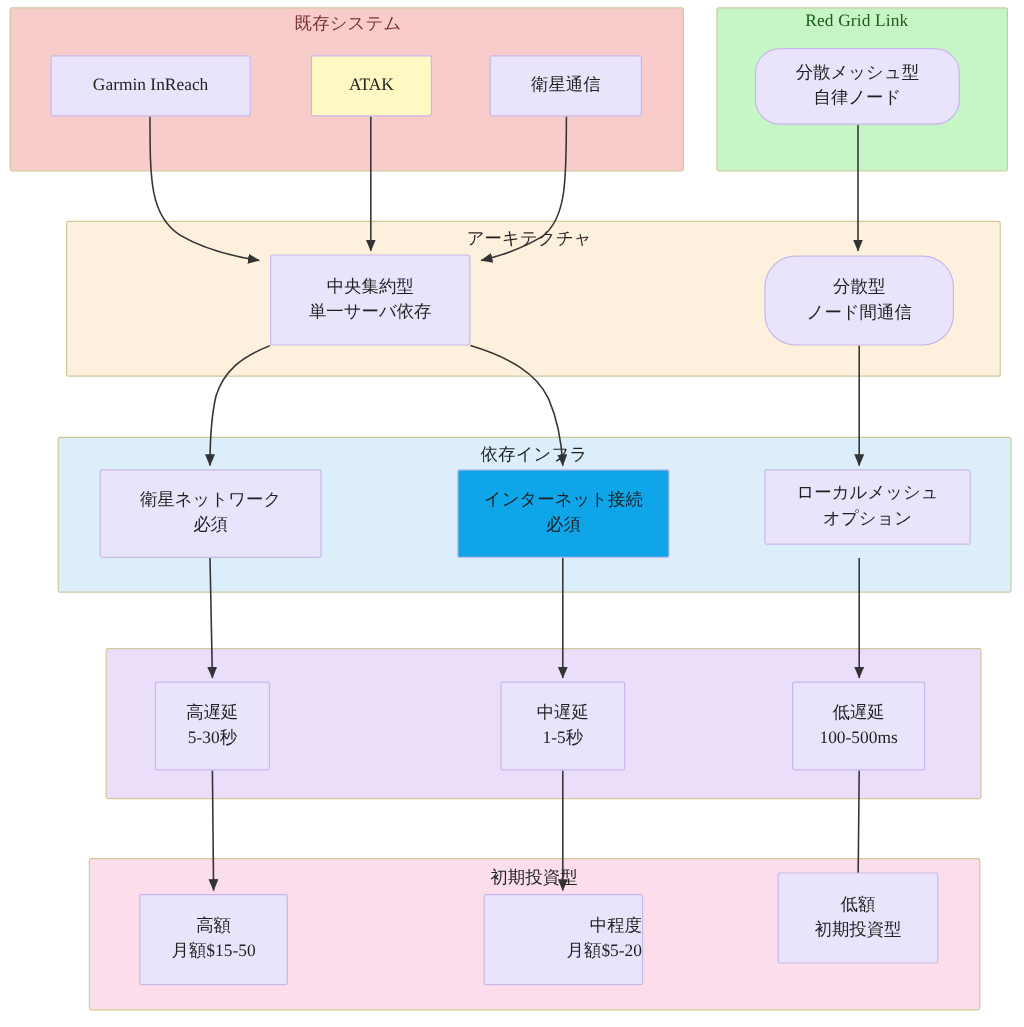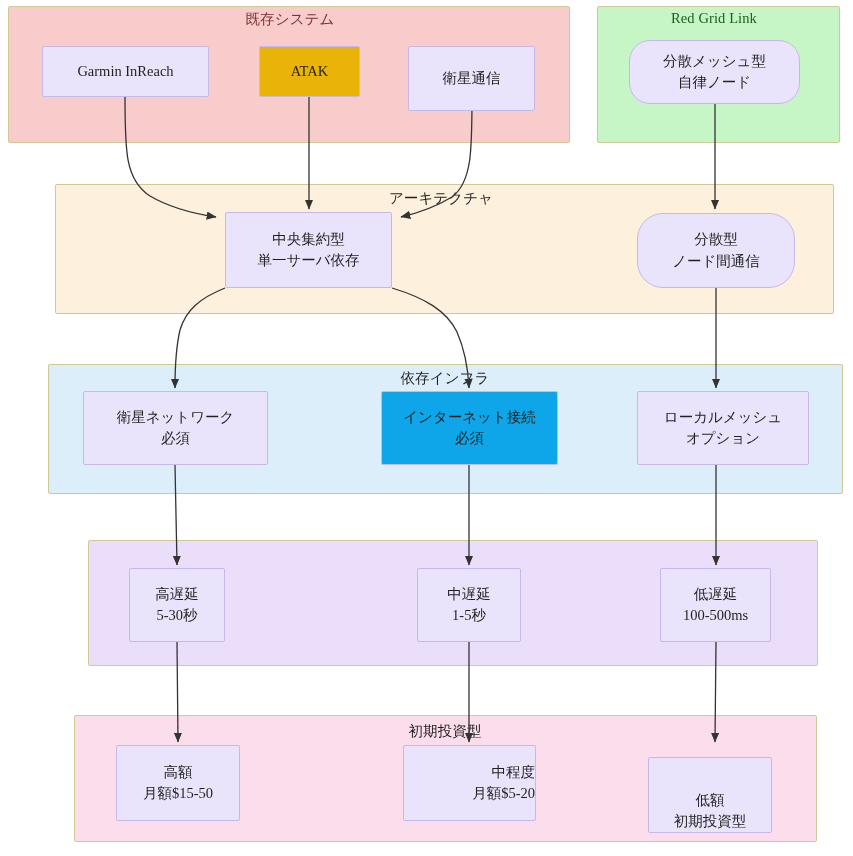--- a/index.html
+++ b/index.html
@@ -76,24 +76,24 @@
         <path d="M177,642 L178,742" fill="none" stroke="#333333" stroke-width="1.3" marker-end="url(#arrow)"></path>
         <path d="M469,642 L469,742" fill="none" stroke="#333333" stroke-width="1.3" marker-end="url(#arrow)"></path>
         <path d="M716,642 L715,742" fill="none" stroke="#333333" stroke-width="1.3" marker-end="url(#arrow)"></path>
       </g>
   </svg>
 
   <div id="nodes-layer">
       <div class="node" style="left: 42px; top: 46px; width: 167px; height: 51px; background: rgb(233, 228, 251); border-color: rgb(200, 184, 234);">
         <span class="ln">Garmin InReach</span>
       </div>
-      <div class="node" style="left: 259px; top: 46px; width: 101px; height: 51px; background: #eab308; border-color: rgb(200, 184, 234);">
+      <div class="node" style="left: 259px; top: 46px; width: 101px; height: 51px; background: #fef9c3; border-color: rgb(200, 184, 234);">
         <span class="ln">ATAK</span>
       </div>
-      <div class="node" style="left: 408px; top: 46px; width: 127px; height: 65px; background: rgb(233, 228, 251); border-color: rgb(200, 184, 234);">
+      <div class="node" style="left: 408px; top: 46px; width: 127px; height: 51px; background: rgb(233, 228, 251); border-color: rgb(200, 184, 234);">
         <span class="ln">衛星通信</span>
       </div>
       <div class="node" style="left: 629px; top: 40px; width: 171px; height: 64px; background: rgb(233, 228, 251); border-color: rgb(200, 184, 234); border-radius: 21px;">
         <span class="ln">分散メッシュ型</span>
         <span class="ln">自律ノード</span>
       </div>
       <div class="node" style="left: 225px; top: 212px; width: 167px; height: 76px; background: rgb(233, 228, 251); border-color: rgb(200, 184, 234);">
         <span class="ln">中央集約型</span>
         <span class="ln">単一サーバ依存</span>
       </div>
@@ -102,21 +102,21 @@
         <span class="ln">ノード間通信</span>
       </div>
       <div class="node" style="left: 83px; top: 391px; width: 185px; height: 74px; background: rgb(233, 228, 251); border-color: rgb(200, 184, 234);">
         <span class="ln">衛星ネットワーク</span>
         <span class="ln">必須</span>
       </div>
       <div class="node" style="left: 381px; top: 391px; width: 177px; height: 74px; background: #0ea5e9; border-color: rgb(200, 184, 234);">
         <span class="ln">インターネット接続</span>
         <span class="ln">必須</span>
       </div>
-      <div class="node" style="left: 637px; top: 391px; width: 172px; height: 74px; background: rgb(233, 228, 251); border-color: rgb(200, 184, 234);">
+      <div class="node" style="left: 637px; top: 391px; width: 172px; height: 63px; background: rgb(233, 228, 251); border-color: rgb(200, 184, 234);">
         <span class="ln">ローカルメッシュ</span>
         <span class="ln">オプション</span>
       </div>
       <div class="node" style="left: 129px; top: 568px; width: 96px; height: 74px; background: rgb(233, 228, 251); border-color: rgb(200, 184, 234);">
         <span class="ln">高遅延</span>
         <span class="ln">5-30秒</span>
       </div>
       <div class="node" style="left: 417px; top: 568px; width: 104px; height: 74px; background: rgb(233, 228, 251); border-color: rgb(200, 184, 234);">
         <span class="ln">中遅延</span>
         <span class="ln">1-5秒</span>
@@ -126,18 +126,18 @@
         <span class="ln">100-500ms</span>
       </div>
       <div class="node" style="left: 116px; top: 745px; width: 124px; height: 76px; background: rgb(233, 228, 251); border-color: rgb(200, 184, 234);">
         <span class="ln">高額</span>
         <span class="ln">月額$15-50</span>
       </div>
       <div class="node" style="left: 403px; top: 745px; width: 133px; height: 76px; background: rgb(233, 228, 251); border-color: rgb(200, 184, 234); align-items: flex-end;">
         <span class="ln">中程度</span>
         <span class="ln">月額$5-20</span>
       </div>
-      <div class="node" style="left: 648px; top: 757px; width: 124px; height: 76px; background: rgb(233, 228, 251); border-color: rgb(200, 184, 234); justify-content: flex-end;">
+      <div class="node" style="left: 648px; top: 727px; width: 134px; height: 76px; background: rgb(233, 228, 251); border-color: rgb(200, 184, 234);">
         <span class="ln">低額</span>
         <span class="ln">初期投資型</span>
       </div>
     </div>
 </div>
 
 </body></html>

